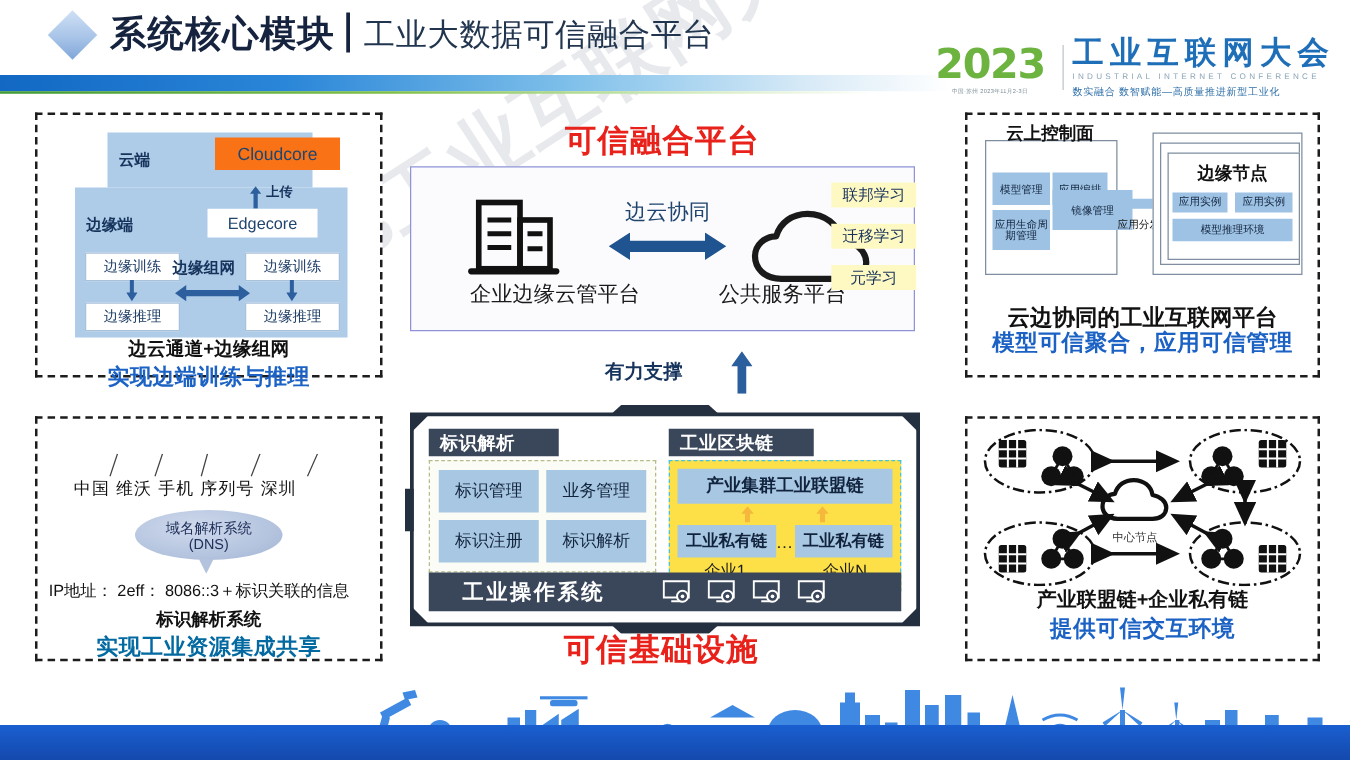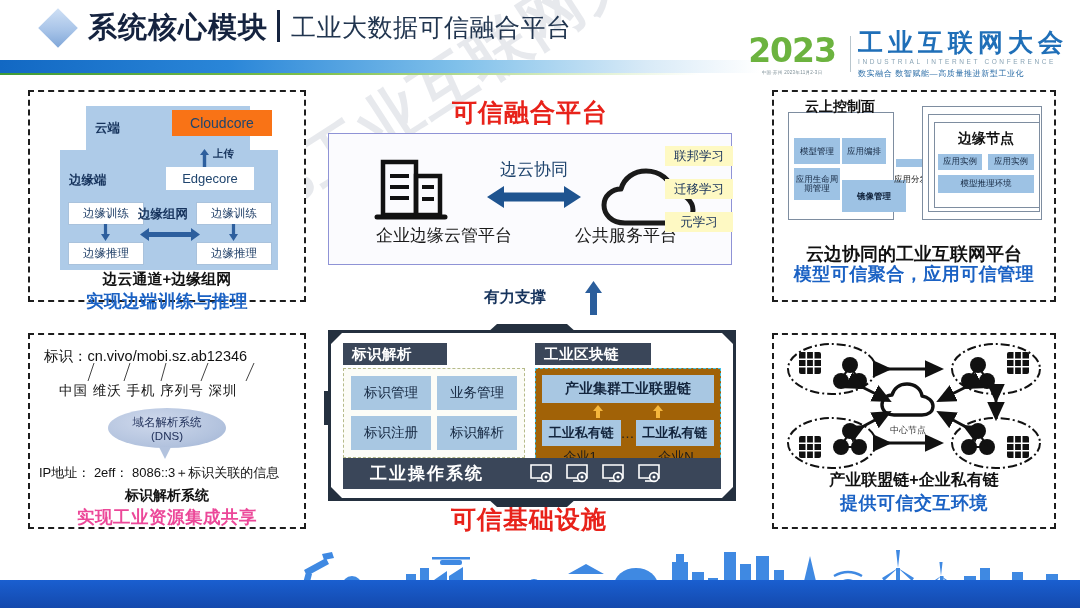--- a/index.html
+++ b/index.html
@@ -111,21 +111,21 @@
     position:absolute;left:78px;top:73px;width:118px;height:40px;
     background:radial-gradient(ellipse at 40% 35%,#cfd9ec 0%,#b3c3de 65%,#9fb2d3 100%);
     border-radius:50%;
   }
   .p2-dns-t1{position:absolute;left:0;top:7px;width:118px;text-align:center;font-size:11.5px;color:#20305a;}
   .p2-dns-t2{position:absolute;left:0;top:22px;width:118px;text-align:center;font-size:11.5px;color:#20305a;}
   .p2-dns-a{position:absolute;left:129px;top:112px;width:12px;height:12px;
     background:#b3c3de;clip-path:polygon(50% 100%,0 0,100% 0);}
   .p2-ip{position:absolute;left:9px;top:129px;font-size:13px;color:#111;white-space:nowrap;}
   .p2-cap1{position:absolute;left:0;top:152px;width:274px;text-align:center;font-size:14px;font-weight:bold;color:#111;}
-  .p2-cap2{position:absolute;left:0;top:170px;width:274px;text-align:center;font-size:17.5px;font-weight:bold;color:#ec4899;letter-spacing:.5px;}
+  .p2-cap2{position:absolute;left:0;top:170px;width:274px;text-align:center;font-size:17.5px;font-weight:bold;color:#0369a1;letter-spacing:.5px;}
 
   
   .c-title{
     position:absolute;left:320px;top:96px;width:420px;text-align:center;
     font-size:25px;font-weight:bold;color:#e8221a;letter-spacing:1px;
   }
   .c-box{
     position:absolute;left:328px;top:133px;width:402px;height:130px;
     background:#fbfbfe;border:1.6px solid #8f93d6;
   }
@@ -160,21 +160,21 @@
   .inf-hdr.wide{width:116px;}
   .inf-body{
     margin-top:3px;border:1.5px dashed #b6bb8a;padding:7px;
     display:grid;grid-template-columns:1fr 1fr;gap:6px;background:#fcfcf7;
   }
   .inf-cell{
     height:34px;background:#a8c7e2;display:flex;align-items:center;justify-content:center;
     font-size:13.5px;color:#12243d;
   }
   .inf-body2{
-    margin-top:3px;border:1.5px dashed #3fc3e8;padding:6px;background:#a16207;
+    margin-top:3px;border:1.5px dashed #3fc3e8;padding:6px;background:#fde047;
   }
   .inf-wide{
     height:28px;background:#a8c7e2;display:flex;align-items:center;justify-content:center;
     font-size:14px;color:#12243d;font-weight:bold;
   }
   .inf-uprow{display:flex;justify-content:space-around;padding:2px 26px;}
   .inf-up{width:10px;height:13px;}
   .inf-chainrow{display:flex;align-items:center;justify-content:space-between;}
   .inf-chain{
     width:97px;height:26px;background:#a8c7e2;display:flex;align-items:center;justify-content:center;
@@ -287,21 +287,20 @@
       <svg class="p1-harrow" viewBox="0 0 60 13">
         <path d="M0 6.5 L9 0 L9 4 L51 4 L51 0 L60 6.5 L51 13 L51 9 L9 9 L9 13 Z" fill="#2d5f9e"></path>
       </svg>
     </div>
 
     <div class="p1-cap1">边云通道+边缘组网</div>
     <div class="p1-cap2">实现边端训练与推理</div>
   </div>
 
   <div class="panel" id="p2">
-    <div class="p2-id">标识：cn.vivo/mobi.sz.ab12346</div>
 
     <svg style="position:absolute;left:28px;top:28px;width:206px;height:20px;" viewBox="0 0 206 20">
       <path d="M36 0 L30 18 M72 0 L66 18 M108 0 L103 18 M150 0 L143 18 M196 0 L188 18" stroke="#444" stroke-width="1" fill="none"></path>
     </svg>
 
     <div class="p2-terms">中国 维沃 手机 序列号 深圳</div>
 
     <div class="p2-dns">
       <div class="p2-dns-t1">域名解析系统</div>
       <div class="p2-dns-t2">(DNS)</div>
@@ -423,21 +422,21 @@
 
   <div class="c-bcap">可信基础设施</div>
 
   <div class="panel" id="p3">
     <div class="p3-ctl"></div>
     <div class="p3-ctl-t" style="left:14px;">云上控制面</div>
 
     <div class="p3-sm" style="left:20px;top:46px;width:46px;height:26px;">模型管理</div>
     <div class="p3-sm" style="left:68px;top:46px;width:44px;height:26px;">应用编排</div>
     <div class="p3-sm" style="left:20px;top:76px;width:46px;height:32px;">应用生命周期管理</div>
-    <div class="p3-sm" style="left:68px;top:88px;width:64px;height:32px;font-weight:bold;">镜像管理</div>
+    <div class="p3-sm" style="left:68px;top:60px;width:64px;height:32px;">镜像管理</div>
 
     <svg class="p3-arrow" viewBox="0 0 44 18">
       <path d="M0 5 L31 5 L31 0 L44 9 L31 18 L31 13 L0 13 Z" fill="#9dc2e4"></path>
     </svg>
     <div class="p3-alabel">应用分发</div>
 
     <div class="p3-node"></div>
     <div class="p3-node2"></div>
     <div class="p3-node3"></div>
     <div class="p3-node-t">边缘节点</div>

